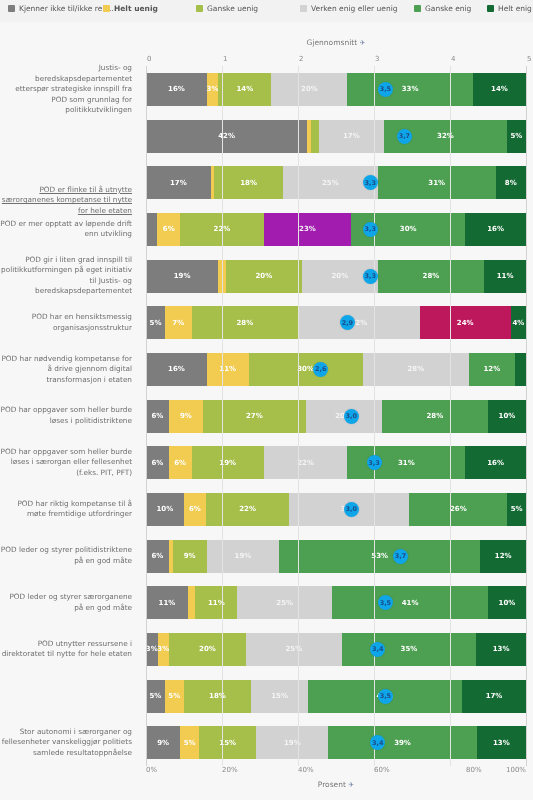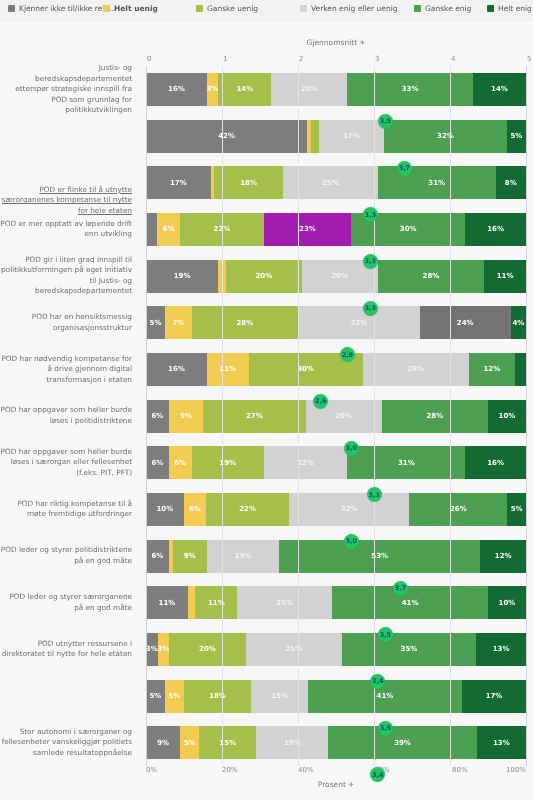--- a/index.html
+++ b/index.html
@@ -55,26 +55,25 @@
     display:flex;align-items:center;justify-content:center;
     font-size:7px;font-weight:bold;color:#ffffff;
     overflow:hidden;white-space:nowrap;position:relative;
   }
   .seg.muted{color:#f4f4f4;}
 
   
   .bubble{
     position:absolute;
     width:15px;height:15px;border-radius:50%;
-    background:#22c55e;
+    background:#0ea5e9;
     display:flex;align-items:center;justify-content:center;
     font-size:6.5px;font-weight:bold;color:#1a4e8a;
     box-shadow:0 0 0 1px rgba(0,0,0,.04);
     z-index:5;
-    margin-top:32px;
   }
 
   
   .labels{position:absolute;left:0;top:66px;width:146px;height:700px;}
   .rowlabel{
     position:absolute;left:0;width:136px;
     padding-right:4px;box-sizing:border-box;
     display:flex;align-items:center;justify-content:flex-end;
     text-align:right;
     font-size:7.3px;line-height:10.5px;color:#6f6f6f;
@@ -244,21 +243,21 @@
           </div>
           <div class="seg" style="flex: 7 0 0px; background: rgb(242, 203, 81);">
             <span>7%</span>
           </div>
           <div class="seg" style="flex: 28 0 0px; background: rgb(166, 191, 75);">
             <span>28%</span>
           </div>
           <div class="seg muted" style="flex: 32 0 0px; background: rgb(210, 210, 210);">
             <span>32%</span>
           </div>
-          <div class="seg" style="flex: 24 0 0px; background: #737373;">
+          <div class="seg" style="flex: 24 0 0px; background: #be185d;">
             <span>24%</span>
           </div>
           <div class="seg" style="flex: 4 0 0px; background: rgb(20, 106, 51);">
             <span>4%</span>
           </div>
         </div>
         <div class="bubble" style="left: 193.9px; top: 249.167px;">2,9</div>
         <div class="row" style="top: 286.833px; height: 33px;">
           <div class="seg" style="flex: 16 0 0px; background: rgb(125, 125, 125);">
             <span>16%</span>
@@ -449,21 +448,21 @@
       <div class="gridline" style="left: 228px;"></div>
       <div class="gridline" style="left: 304px;"></div>
       <div class="gridline edge" style="left: 380px;"></div>
     </div>
 
   <div class="bot-ticks" id="botticks">
       <span class="bot-tick" style="left: 0px;">0%</span>
       <span class="bot-tick" style="left: 76px;">20%</span>
       <span class="bot-tick" style="left: 152px;">40%</span>
       <span class="bot-tick" style="left: 228px;">60%</span>
-      <span class="bot-tick" style="left: 306px;">80%</span>
+      <span class="bot-tick" style="left: 320px;">80%</span>
       <span class="bot-tick" style="left: 380px; transform: translateX(-100%);">100%</span>
     </div>
   <div class="bot-axis-title">
     <span>Prosent</span>
     <span class="axis-pin">✈</span>
   </div>
 
 </div>
 
 </body></html>

